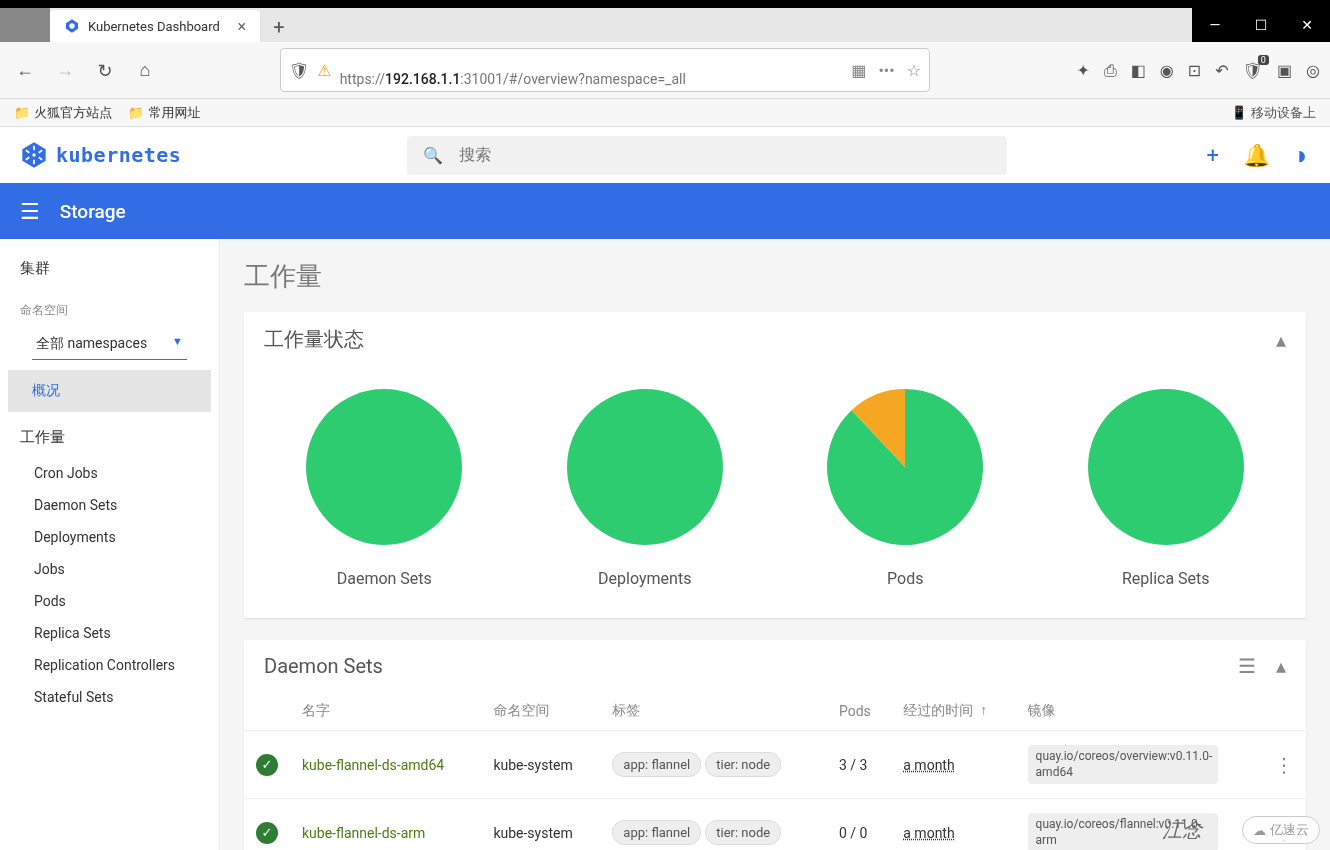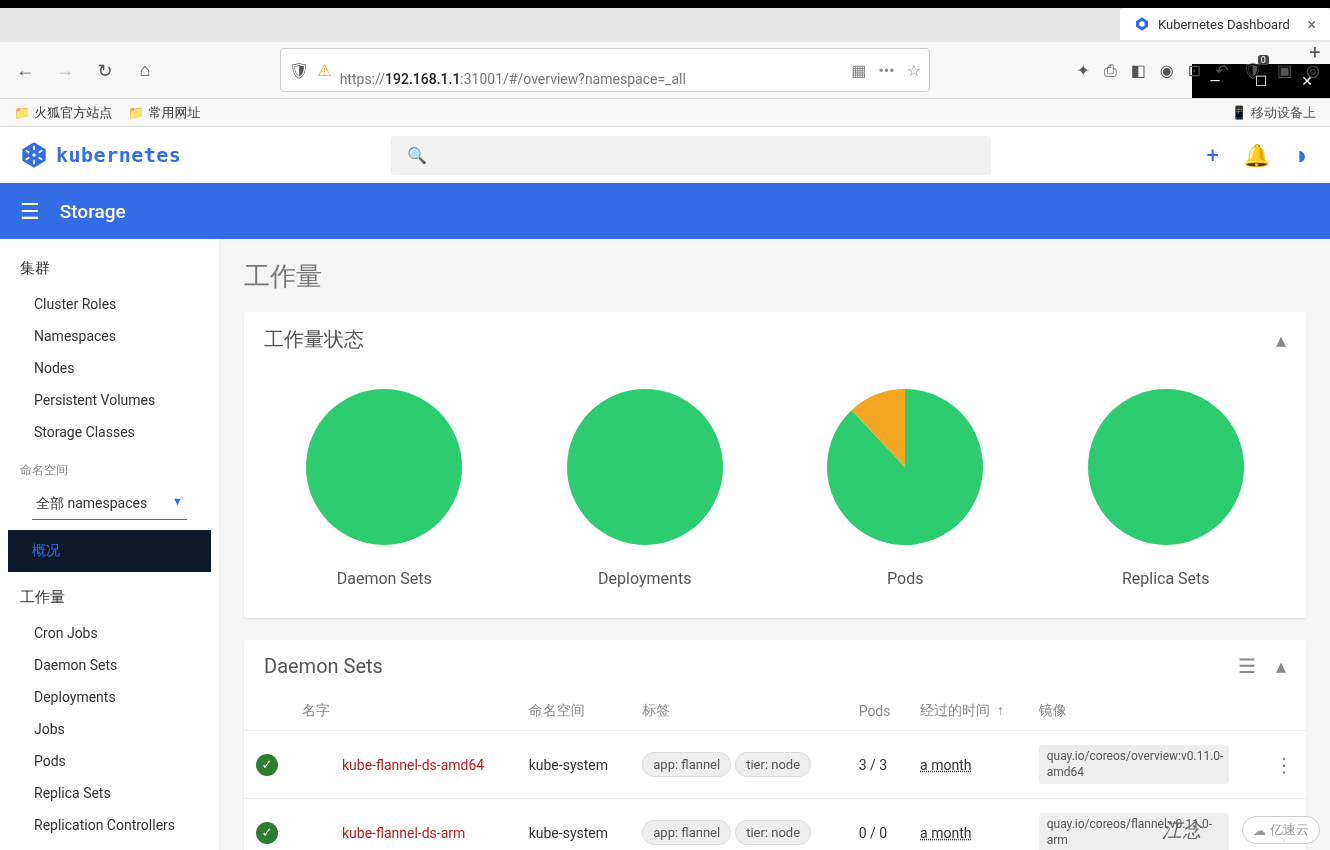--- a/index.html
+++ b/index.html
@@ -1,18 +1,18 @@
 <!DOCTYPE html>
 <html><head>
 <meta charset="utf-8">
 <style>
 * { box-sizing: border-box; margin: 0; padding: 0; }
 body { font-family: -apple-system, "Segoe UI", Roboto, sans-serif; background: #fff; color: #333; overflow: hidden; }
 .titlebar { background: #000; height: 8px; }
-.browser-tabs { background: #e7e7e7; display: flex; align-items: flex-end; height: 34px; flex-direction: column; }
+.browser-tabs { background: #e7e7e7; display: flex; align-items: flex-end; height: 34px; }
 .tab-spacer { width: 50px; background: #888; height: 34px; }
 .tab { background: #fff; padding: 8px 14px; display: flex; align-items: center; gap: 8px; font-size: 13px; border-top-left-radius: 4px; border-top-right-radius: 4px; height: 32px; width: 210px; position: relative; }
 .tab svg { width: 16px; height: 16px; }
 .tab-close { margin-left: auto; color: #666; font-size: 16px; }
 .newtab { width: 30px; height: 30px; display: flex; align-items: center; justify-content: center; color: #555; font-size: 20px; margin-left: 4px; }
 .window-controls { margin-left: auto; display: flex; background: #000; height: 34px; align-items: center; }
 .win-btn { width: 46px; height: 34px; display: flex; align-items: center; justify-content: center; color: #fff; font-size: 14px; }
 .browser-toolbar { background: #f7f7f7; display: flex; align-items: center; padding: 6px 10px; gap: 10px; border-bottom: 1px solid #ddd; }
 .nav-btn { width: 30px; height: 30px; display: flex; align-items: center; justify-content: center; color: #555; font-size: 18px; }
 .nav-btn.disabled { color: #bbb; }
@@ -21,53 +21,53 @@
 .urlbox .lock { color: #f5a623; }
 .urltext { flex: 1; font-size: 14px; color: #777; margin-top: 18px; }
 .urltext .host { color: #222; font-weight: 500; }
 .url-actions { display: flex; gap: 12px; color: #888; }
 .ext-icons { margin-left: auto; display: flex; gap: 14px; align-items: center; color: #555; font-size: 16px; }
 .badge-dot { position: relative; }
 .badge-dot::after { content: "0"; position: absolute; top: -6px; right: -6px; background: #444; color: #fff; font-size: 9px; padding: 0 3px; border-radius: 3px; }
 .bookmarks { background: #f7f7f7; display: flex; align-items: center; padding: 4px 14px; gap: 16px; font-size: 13px; border-bottom: 1px solid #ddd; height: 28px; }
 .bm { display: flex; align-items: center; gap: 4px; color: #333; }
 .bm-right { margin-left: auto; color: #555; }
-.app-header { background: #fff; display: flex; align-items: center; padding: 0 20px; height: 56px; }
+.app-header { background: #fff; display: flex; align-items: center; padding: 0 20px; height: 56px; gap: 16px; }
 .k8s-logo { display: flex; align-items: center; gap: 8px; color: #326de6; font-weight: 600; letter-spacing: 0.5px; font-family: monospace; font-size: 20px; }
 .k8s-logo svg { width: 28px; height: 28px; }
 .searchbar { flex: 0 0 600px; margin-left: 210px; background: #f1f1f1; border-radius: 4px; display: flex; align-items: center; padding: 10px 16px; gap: 16px; color: #888; font-size: 16px; }
 .searchbar input { border: none; background: transparent; outline: none; font-size: 16px; width: 100%; }
 .header-actions { margin-left: auto; display: flex; gap: 24px; color: #326de6; font-size: 22px; align-items: center; }
 .subheader { background: #326de6; color: #fff; display: flex; align-items: center; padding: 0 20px; height: 56px; gap: 20px; font-size: 19px; font-weight: 500; }
 .hamburger { font-size: 22px; }
 .layout { display: flex; height: calc(850px - 8px - 34px - 44px - 28px - 56px - 56px); }
 .sidebar { width: 220px; background: #fff; border-right: 1px solid #eee; overflow-y: scroll; padding: 10px 0; }
 .sidebar::-webkit-scrollbar { width: 14px; }
 .sidebar::-webkit-scrollbar-thumb { background: #ccc; border-radius: 8px; }
 .sb-title { padding: 10px 20px; font-weight: 500; font-size: 15px; }
 .sb-item { padding: 8px 20px 8px 34px; font-size: 14px; color: #333; cursor: pointer; }
 .sb-section-label { padding: 14px 20px 6px; font-size: 12px; color: #888; }
 .ns-select { margin: 4px 32px 10px; padding: 6px 4px; border-bottom: 1px solid #326de6; display: flex; justify-content: space-between; font-size: 14px; }
 .ns-select .arrow { color: #326de6; font-size: 11px; }
-.sb-overview { background: #0f172a; padding: 12px 24px; color: #326de6; font-size: 14px; margin: 6px 8px; }
+.sb-overview { background: #e5e5e5; padding: 12px 24px; color: #326de6; font-size: 14px; margin: 6px 8px; }
 .main { flex: 1; background: #f5f5f5; overflow-y: auto; padding: 20px 24px; }
 .page-title { font-size: 26px; color: #777; margin-bottom: 18px; font-weight: 300; }
 .card { background: #fff; border-radius: 2px; box-shadow: 0 1px 2px rgba(0,0,0,0.1); margin-bottom: 22px; }
 .card-header { display: flex; align-items: center; padding: 14px 20px; font-size: 20px; color: #555; }
 .card-header .toggle { margin-left: auto; color: #888; }
 .charts-row { display: flex; justify-content: space-around; padding: 20px 10px 30px; }
 .chart-item { text-align: center; }
 .donut { width: 160px; height: 160px; margin: 0 auto 18px; }
 .chart-label { font-size: 16px; color: #555; }
 .table-toolbar { display: flex; gap: 20px; color: #888; font-size: 20px; }
 table { width: 100%; border-collapse: collapse; }
 th { text-align: left; padding: 10px 12px; font-size: 14px; color: #888; font-weight: 400; }
 td { padding: 14px 12px; font-size: 14px; border-top: 1px solid #eee; vertical-align: middle; }
 .status-ok { width: 22px; height: 22px; background: #2e7d32; border-radius: 50%; display: inline-flex; align-items: center; justify-content: center; color: #fff; font-size: 13px; }
-.link { color: #b91c1c; margin-left: 40px; }
+.link { color: #4d7c0f; }
 .chip { background: #eee; border: 1px solid #ddd; border-radius: 12px; padding: 4px 10px; font-size: 13px; color: #555; display: inline-block; margin-right: 4px; }
 .img-chip { background: #eee; border-radius: 4px; padding: 4px 8px; font-size: 12px; color: #555; display: inline-block; max-width: 190px; line-height: 1.3; }
 .dotted { text-decoration: underline dotted; }
 .row-menu { color: #888; font-size: 20px; }
 .watermark { position: fixed; bottom: 6px; right: 128px; font-style: italic; color: #666; font-size: 20px; pointer-events: none; }
 .watermark2 { position: fixed; bottom: 6px; right: 10px; color: #999; font-size: 13px; border: 1px solid #ccc; border-radius: 16px; padding: 4px 10px; display: flex; align-items: center; gap: 4px; background: rgba(255,255,255,0.8); }
 </style>
 </head>
 <body>
 
@@ -133,43 +133,37 @@
         <polygon points="12,1 22,7 22,17 12,23 2,17 2,7" fill="#326de6"></polygon>
         <g fill="#fff">
           <circle cx="12" cy="12" r="1.5"></circle>
           <path d="M12 4v4M12 16v4M5 8l3 2M16 14l3 2M5 16l3-2M16 10l3-2" stroke="#fff" stroke-width="1.5"></path>
         </g>
       </svg>
     <span>kubernetes</span>
   </div>
   <div class="searchbar">
     <span>🔍</span>
+    <input placeholder="搜索" style="">
   </div>
   <div class="header-actions">
     <span>+</span>
     <span>🔔</span>
     <span style="color:#326de6;font-size:26px">◗</span>
   </div>
 </div>
 
 <div class="subheader">
   <span class="hamburger">☰</span>
   <span>Storage</span>
 </div>
 
 <div class="layout">
   <div class="sidebar">
     <div class="sb-title">集群</div>
-    <div id="cluster-items">
-        <div class="sb-item">Cluster Roles</div>
-        <div class="sb-item">Namespaces</div>
-        <div class="sb-item">Nodes</div>
-        <div class="sb-item">Persistent Volumes</div>
-        <div class="sb-item">Storage Classes</div>
-      </div>
     <div class="sb-section-label">命名空间</div>
     <div class="ns-select">
       <span>全部 namespaces</span>
       <span class="arrow">▼</span>
     </div>
     <div class="sb-overview">概况</div>
     <div class="sb-title">工作量</div>
     <div id="workload-items">
         <div class="sb-item">Cron Jobs</div>
         <div class="sb-item">Daemon Sets</div>

